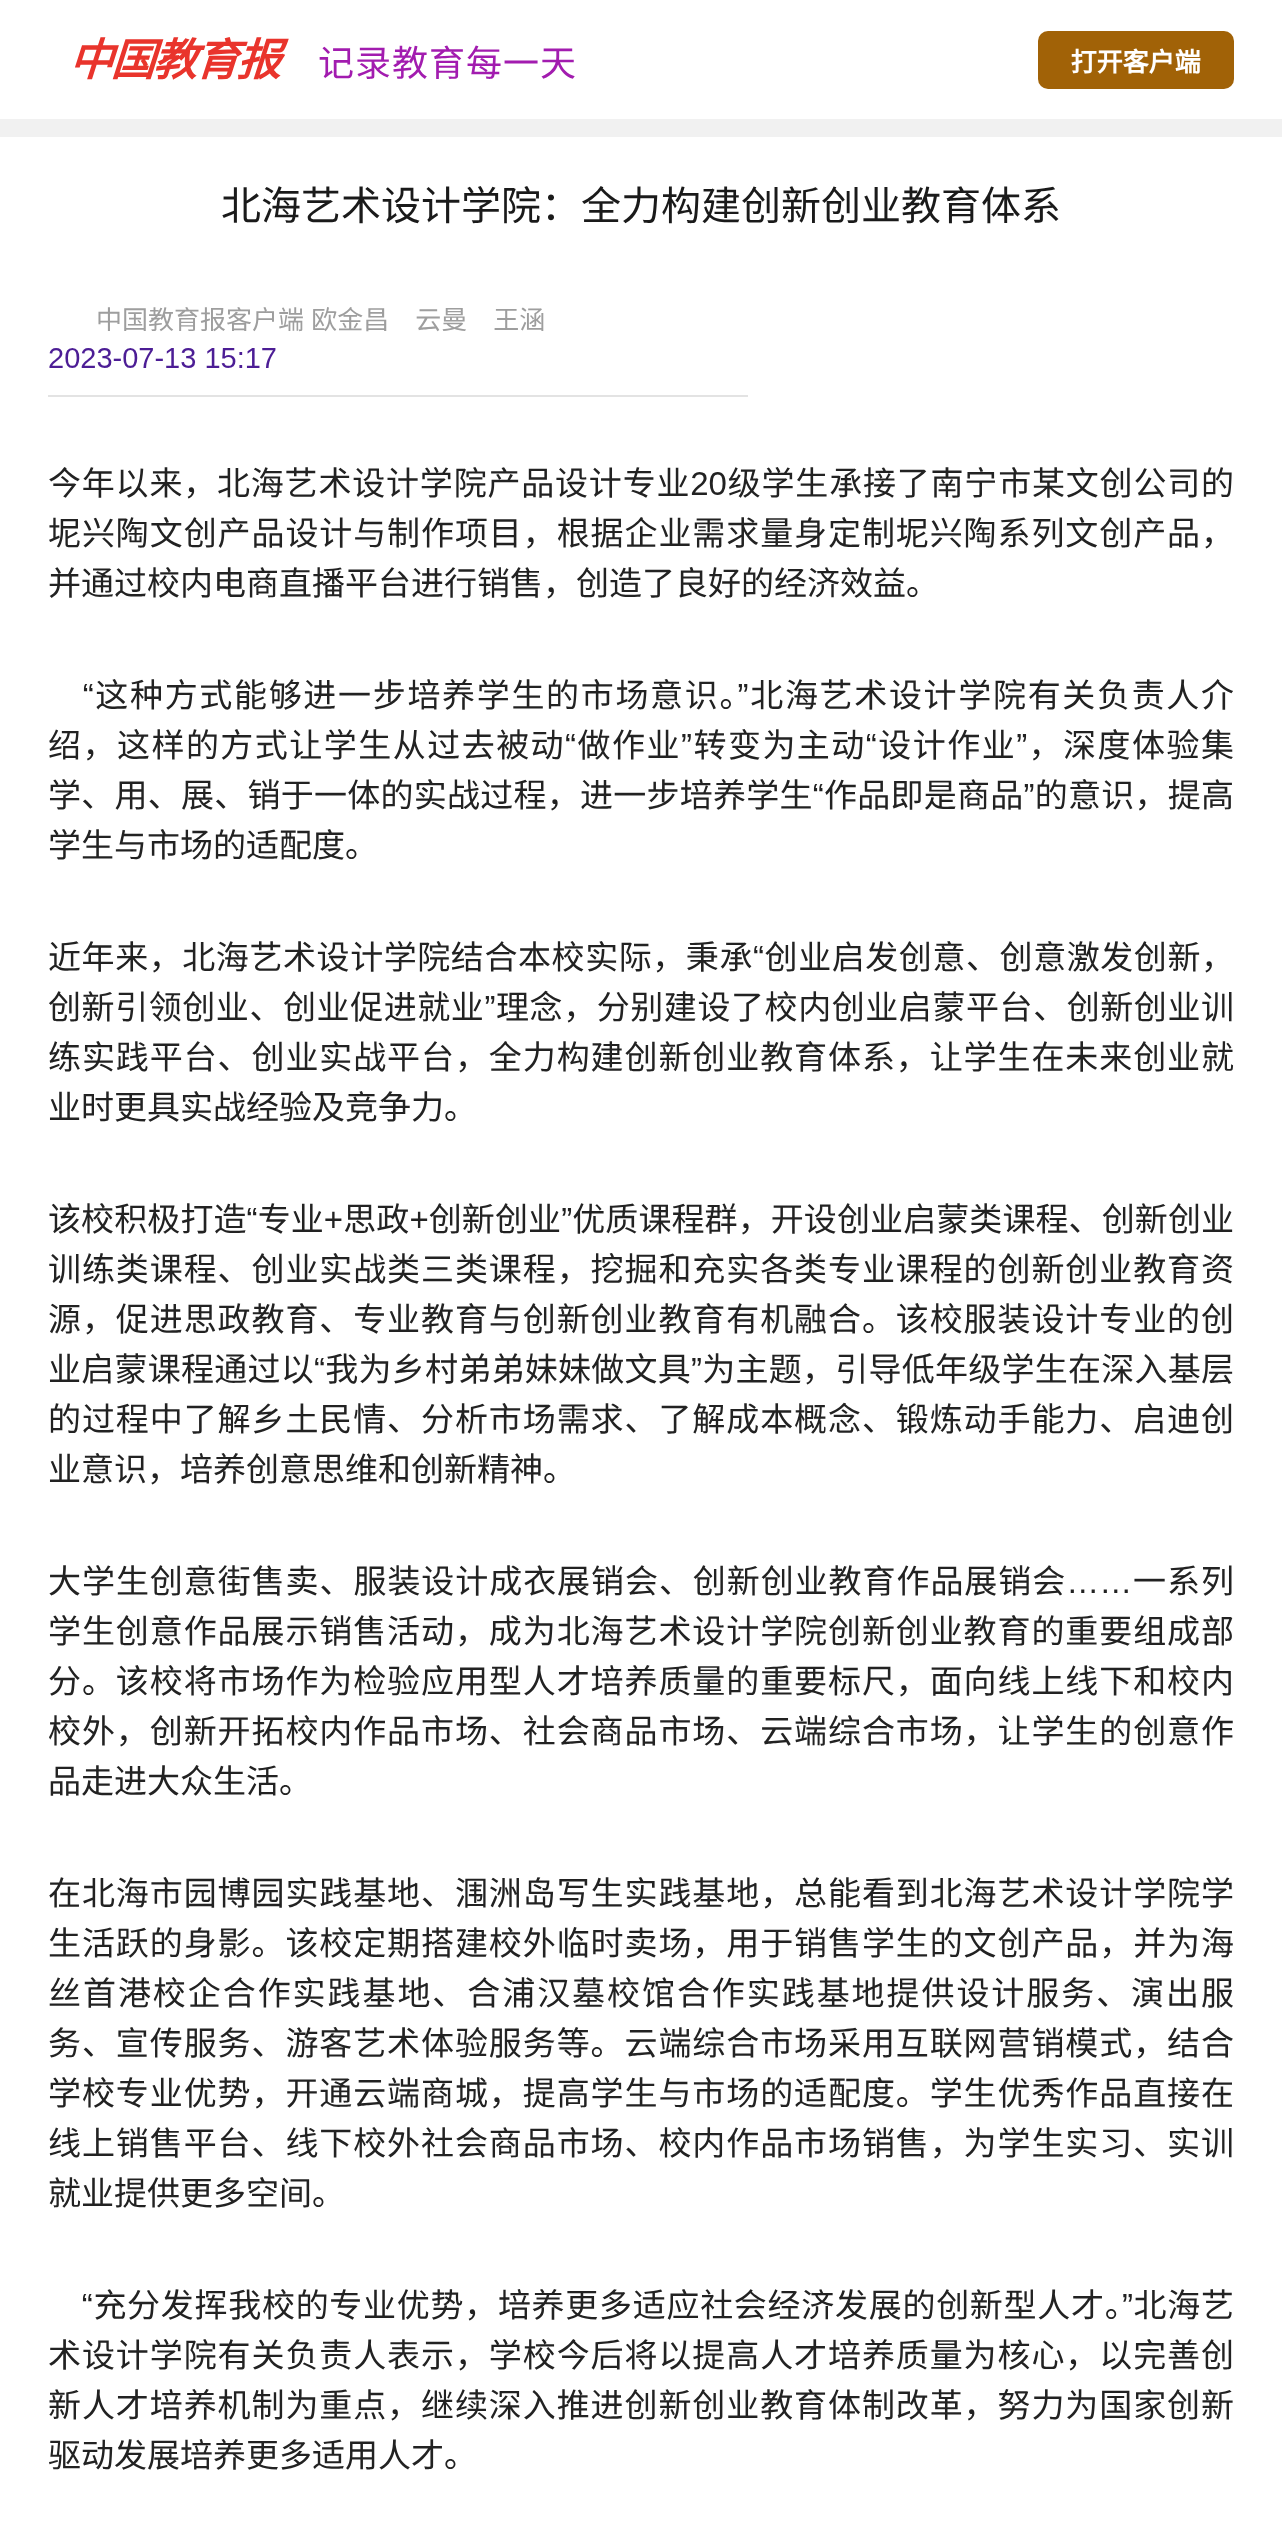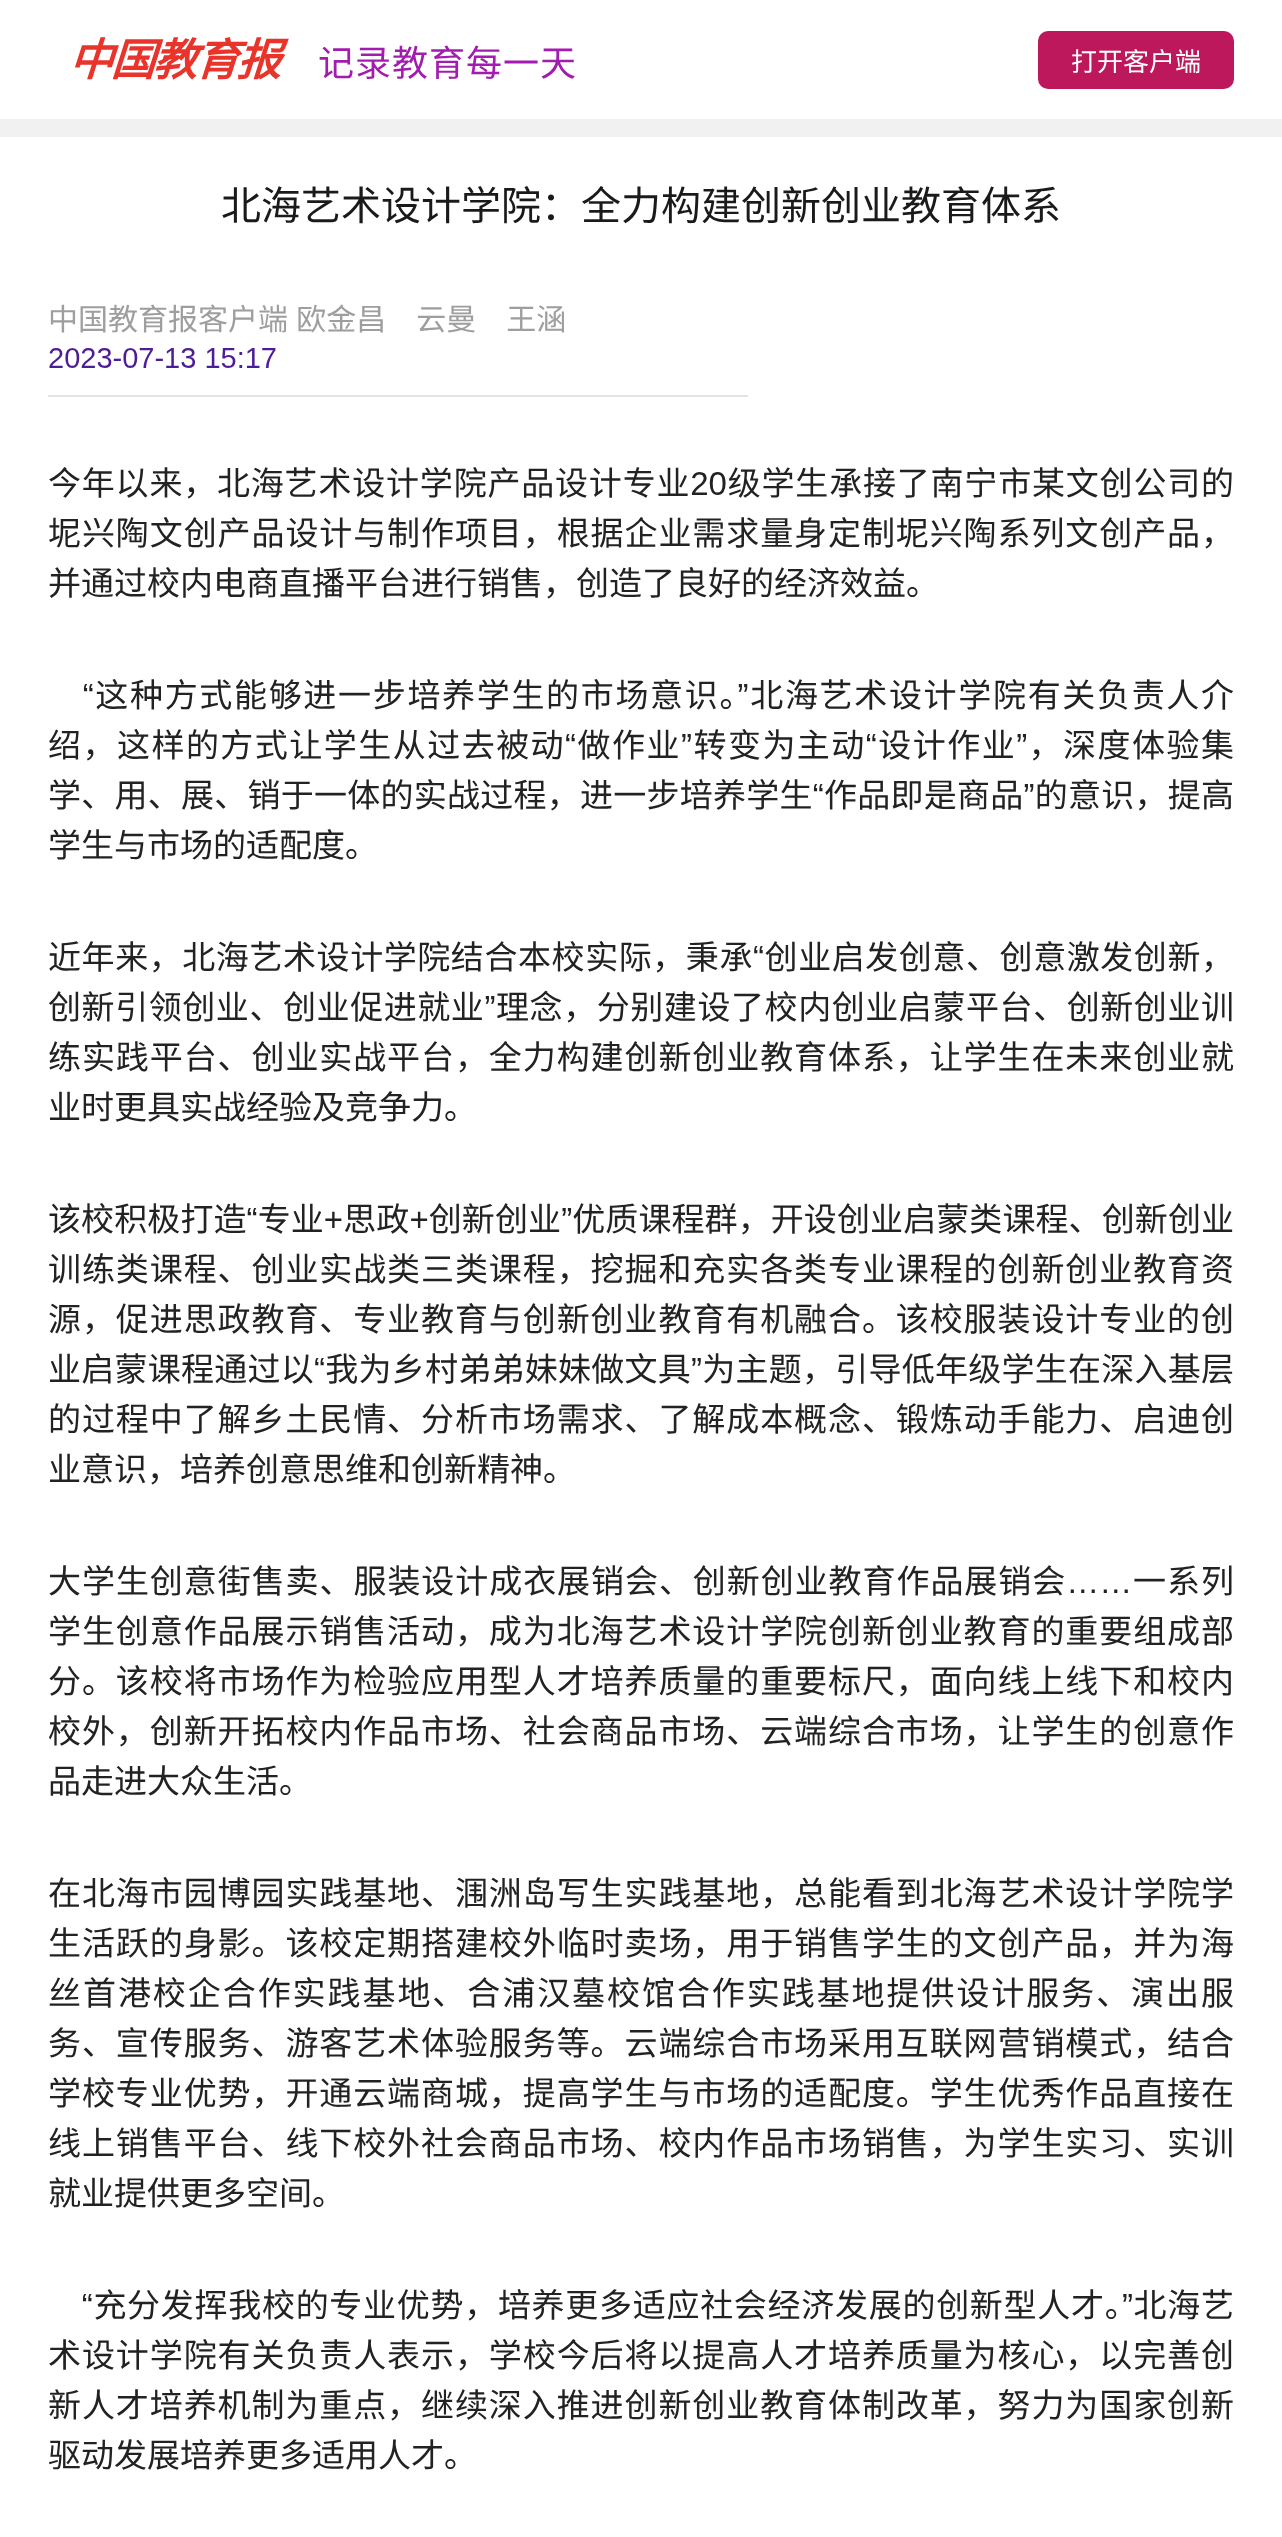--- a/index.html
+++ b/index.html
@@ -42,54 +42,56 @@
     font-size: 36px;
     color: #a21caf;
     margin-left: 38px;
     letter-spacing: 1px;
     white-space: nowrap;
   }
   .open-app-btn {
     margin-left: auto;
     width: 196px;
     height: 58px;
-    background: #be185d;
+    background: #a16207;
     border: none;
     border-radius: 10px;
     color: #ffffff;
     font-size: 26px;
     font-family: inherit;
     display: flex;
     align-items: center;
     justify-content: center;
     cursor: pointer;
     white-space: nowrap;
+    font-weight: bold;
   }
   .header-bar {
     height: 18px;
     background: #f1f1f1;
     width: 100%;
   }
   
   .article {
     padding: 0 48px 58px 48px;
   }
   .article-title {
     margin: 46px 0 0 0;
     font-size: 40px;
     font-weight: 400;
     line-height: 46px;
     color: #1a1a1a;
     text-align: center;
   }
   .byline {
     margin-top: 72px;
-    font-size: 30px;
+    font-size: 26px;
     line-height: 38px;
     color: #9e9e9e;
+    margin-left: 48px;
   }
   .pub-time {
     margin-top: 0;
     font-size: 29px;
     line-height: 38px;
     color: #4c1d95;
   }
   .divider {
     margin: 18px 0 0 0;
     width: 700px;

